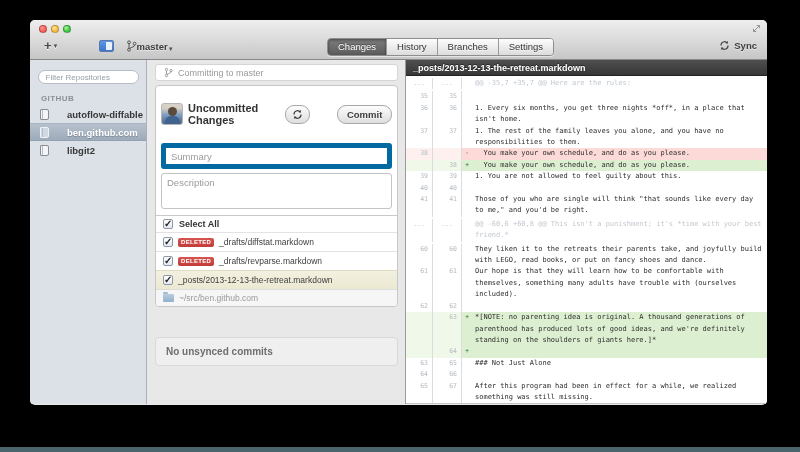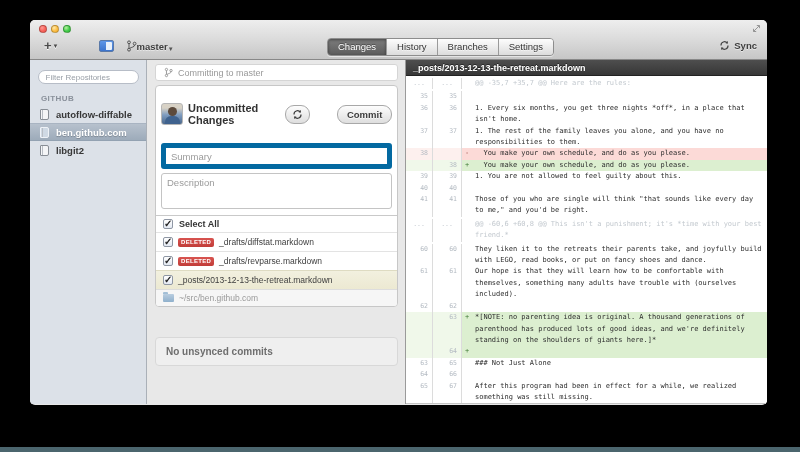--- a/index.html
+++ b/index.html
@@ -51,21 +51,21 @@
     font-size:9.5px; font-weight:bold; color:#3e3e3e; text-shadow:0 1px 0 rgba(255,255,255,.5); }
 
   
   .content { display:flex; height:344px; }
 
   .sidebar { width:117px; background:#dce1e8; border-right:1px solid #aab0b8; padding-top:10px; }
   .filter-input { display:block; width:101px; margin:0 auto; height:14px; border:1px solid #b7bdc7;
     border-radius:8px; font-size:8px; padding:0 7px; color:#333; background:#fff; outline:none; }
   .filter-input::placeholder { color:#9aa0a8; }
   .sb-section { margin:10px 0 2px 11px; font-size:8px; font-weight:bold; color:#8a919b; letter-spacing:.4px; }
-  .repo-item { height:18px; display:flex; align-items:center; padding-left:10px; gap:7px;
+  .repo-item { height:18px; display:flex; align-items:center; padding-left:10px; gap:18px;
     font-size:9.5px; font-weight:bold; color:#373737; }
   .repo-item.selected { background:linear-gradient(#b7c1cd,#9dabba); color:#fff;
     text-shadow:0 1px 1px rgba(0,0,0,.25); border-top:1px solid #a9b4c2; border-bottom:1px solid #93a2b2; }
   .repo-icon { width:9px; height:11px; border:1px solid #878d95; border-radius:1px 2px 2px 1px;
     background:#f4f5f7; position:relative; flex:none; }
   .repo-icon::before { content:''; position:absolute; left:1px; top:0; bottom:0; width:1px; background:#b8bdc4; }
   .repo-item.selected .repo-icon { border-color:#eef2f7; background:#cfd9e4; }
 
   .middle { width:258px; background:#e8e8e8; padding:4px 7px 0 8px; }
   .commit-target { height:17px; background:#fff; border:1px solid #d5d5d5; border-radius:3px;

